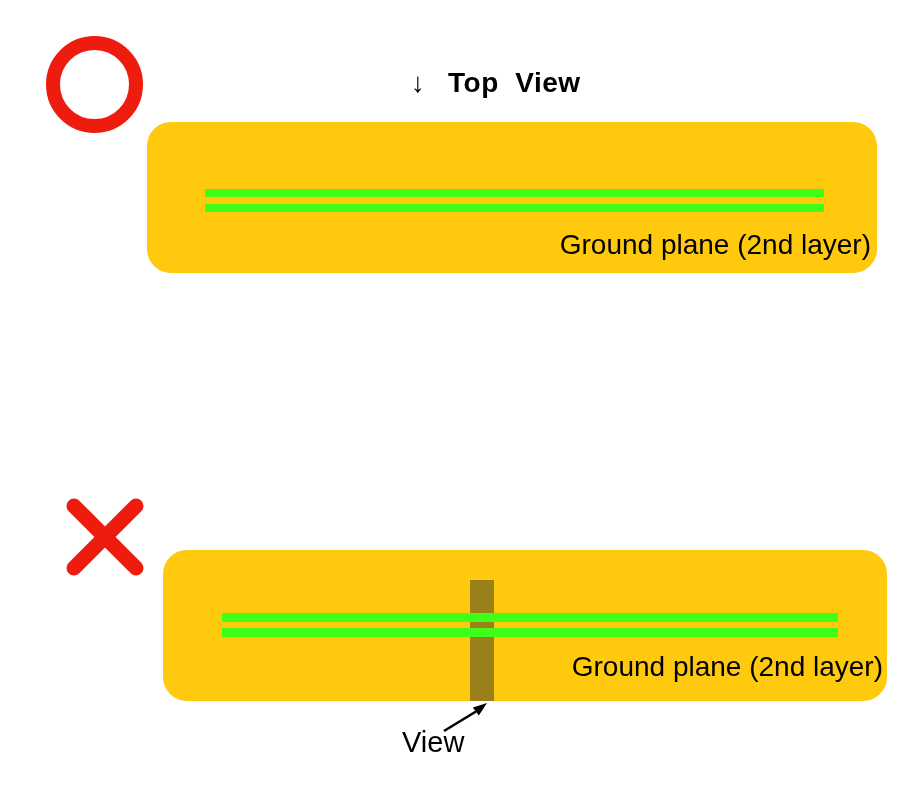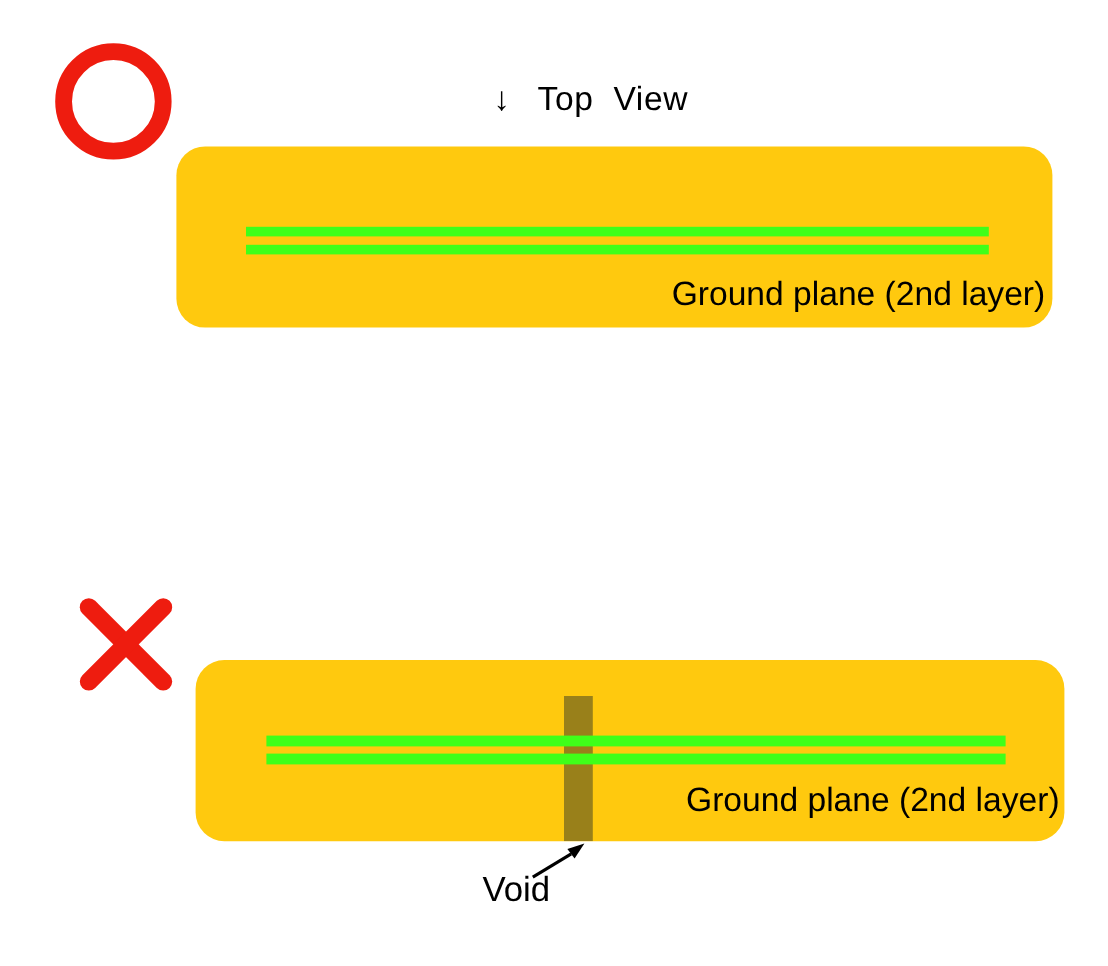--- a/index.html
+++ b/index.html
@@ -44,21 +44,21 @@
     align-items: baseline;
     gap: 23px;
   }
   .top-view .down-arrow {
     font-size: 28px;
     font-weight: 400;
     line-height: 34px;
   }
   .top-view .top-view-text {
     font-size: 28px;
-    font-weight: 400;
+    font-weight: 700;
     line-height: 34px;
     white-space: pre;
     letter-spacing: 0.5px;
   }
 
   
   .plane {
     position: absolute;
     background: var(--plane-yellow, #ffc90e);
     border-radius: 24px;
@@ -169,15 +169,15 @@
       <div class="trace"></div>
     </div>
     <div class="plane-label">Ground plane (2nd layer)</div>
   </div>
 
   <svg class="void-arrow" width="52" height="36" viewBox="0 0 52 36">
     <line x1="3" y1="31" x2="35" y2="11.5" stroke="currentColor" stroke-width="2.6"></line>
     <polygon points="46,3 31.8,7.4 37.8,15.4" fill="currentColor"></polygon>
   </svg>
 
-  <div class="void-label">Void</div>
+  <div class="void-label">View</div>
 
 </div>
 
 </body></html>

